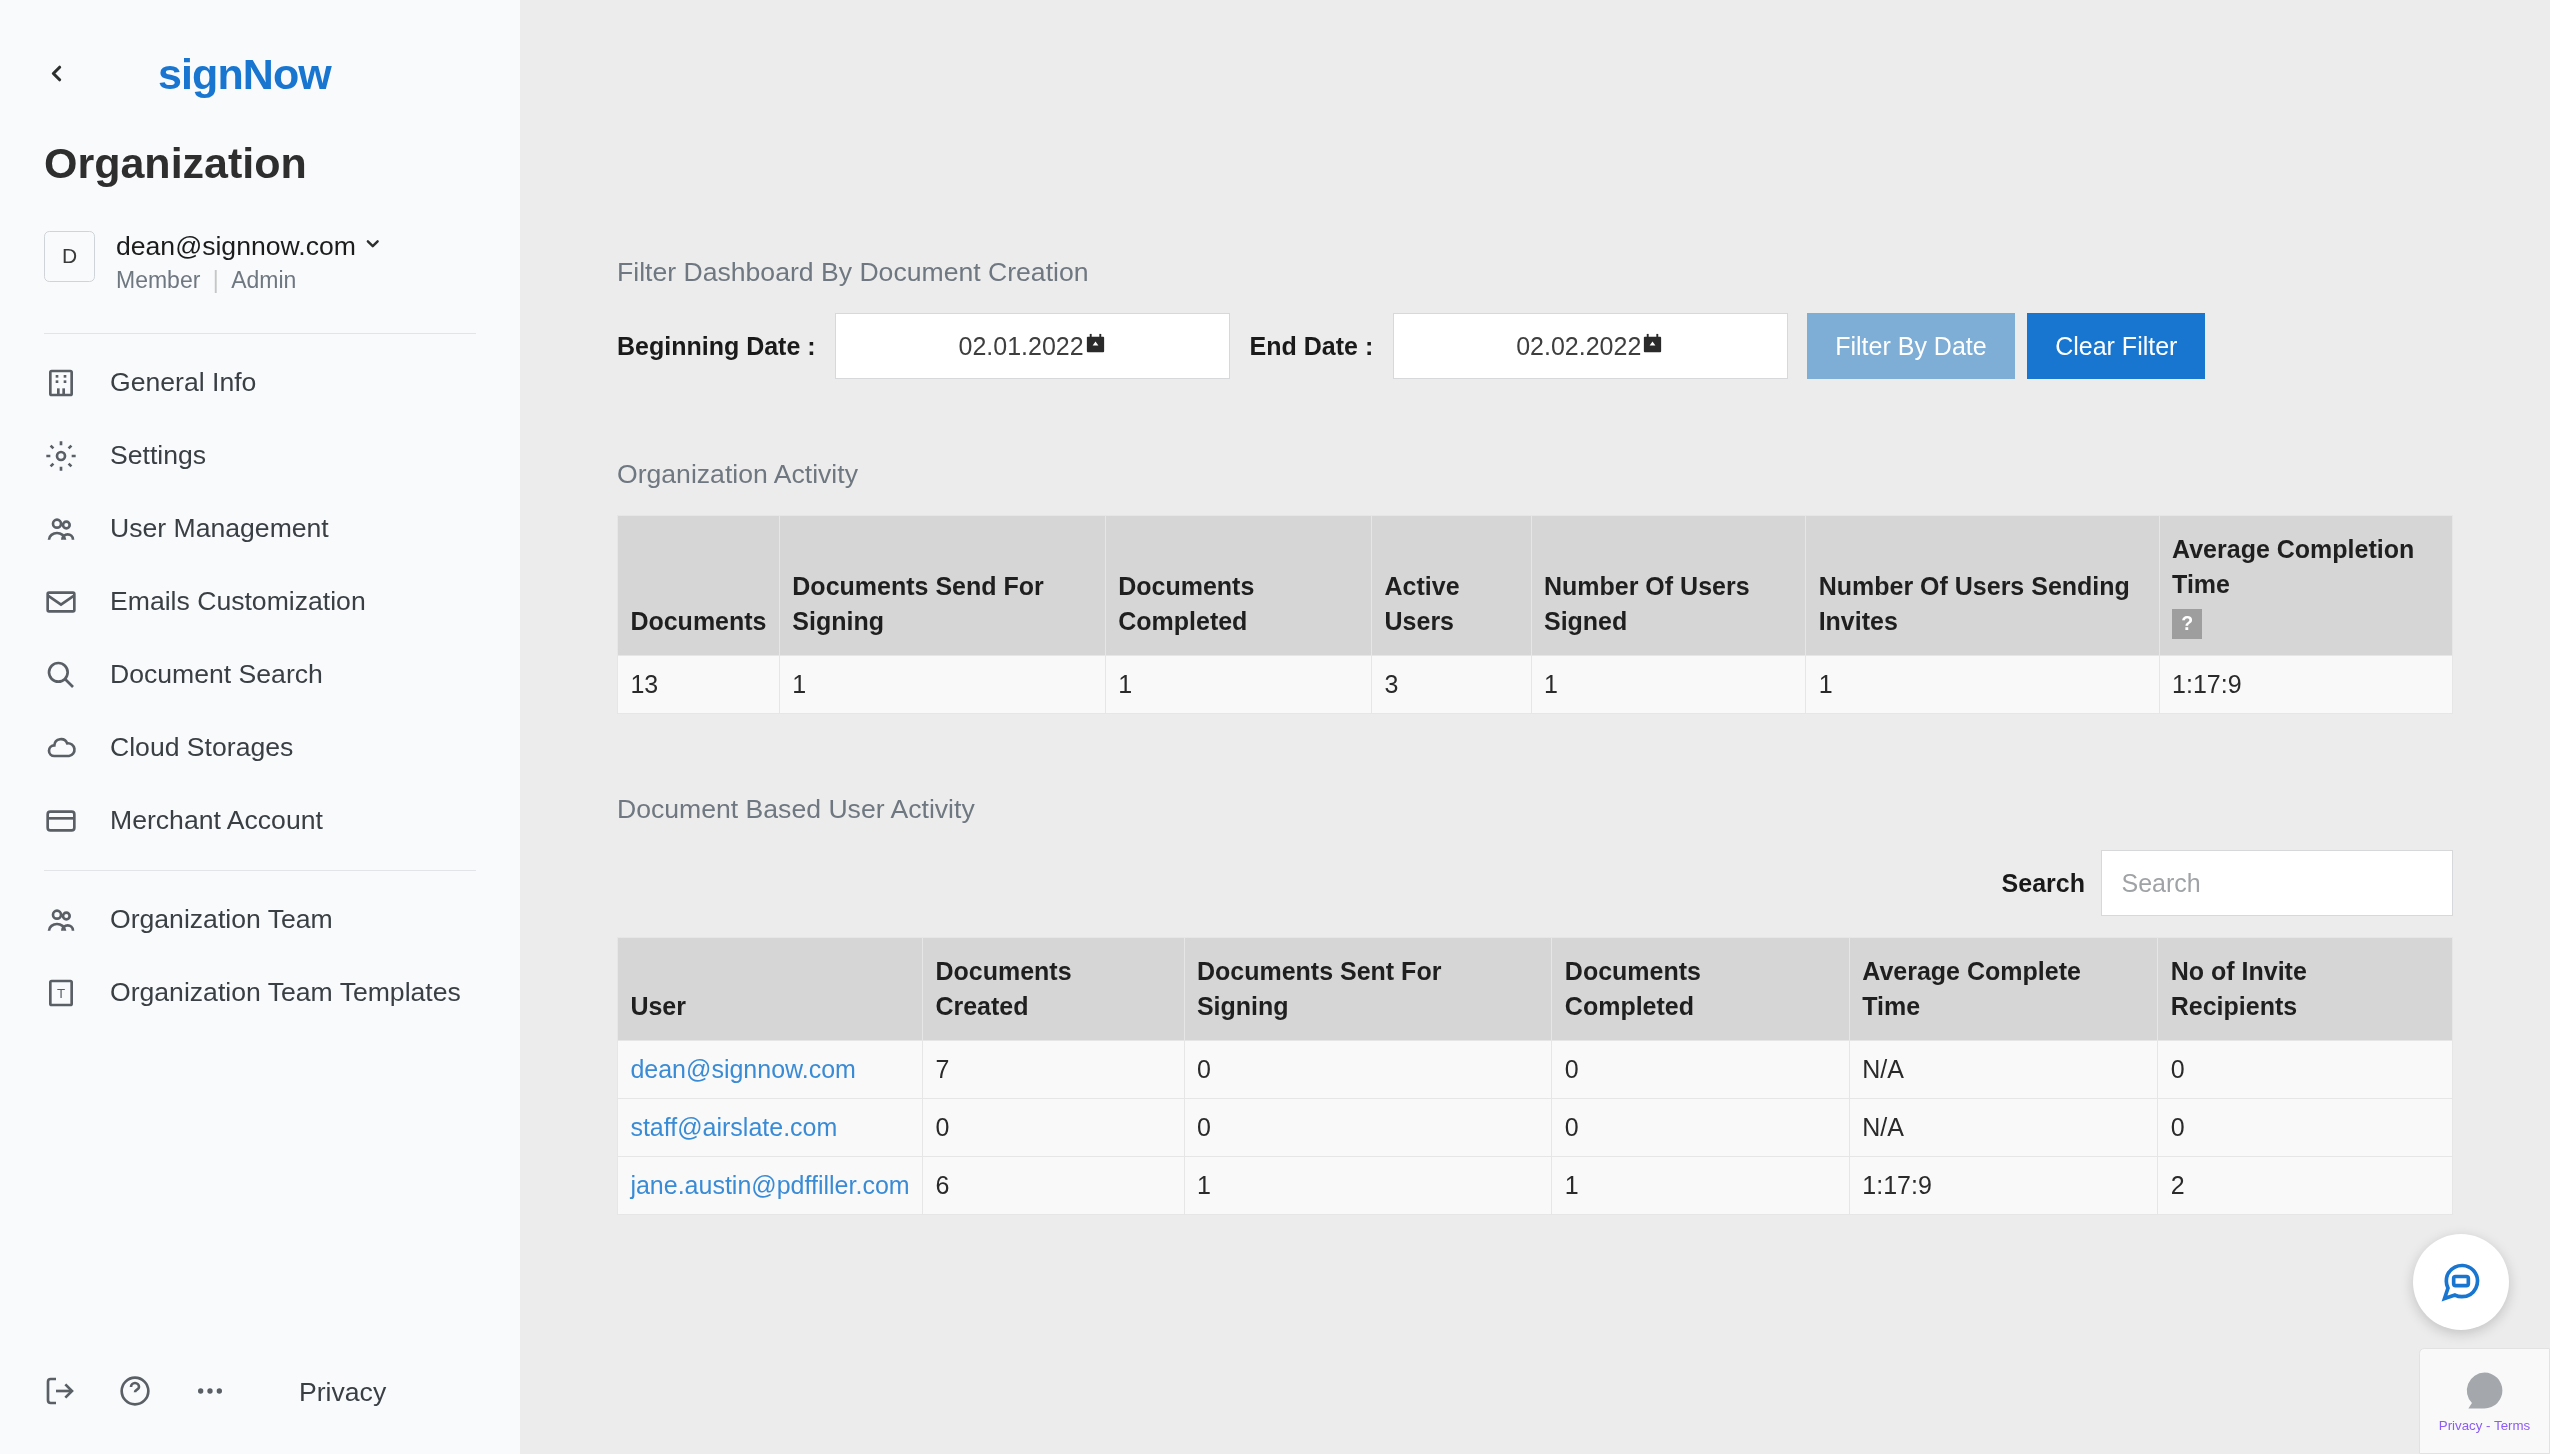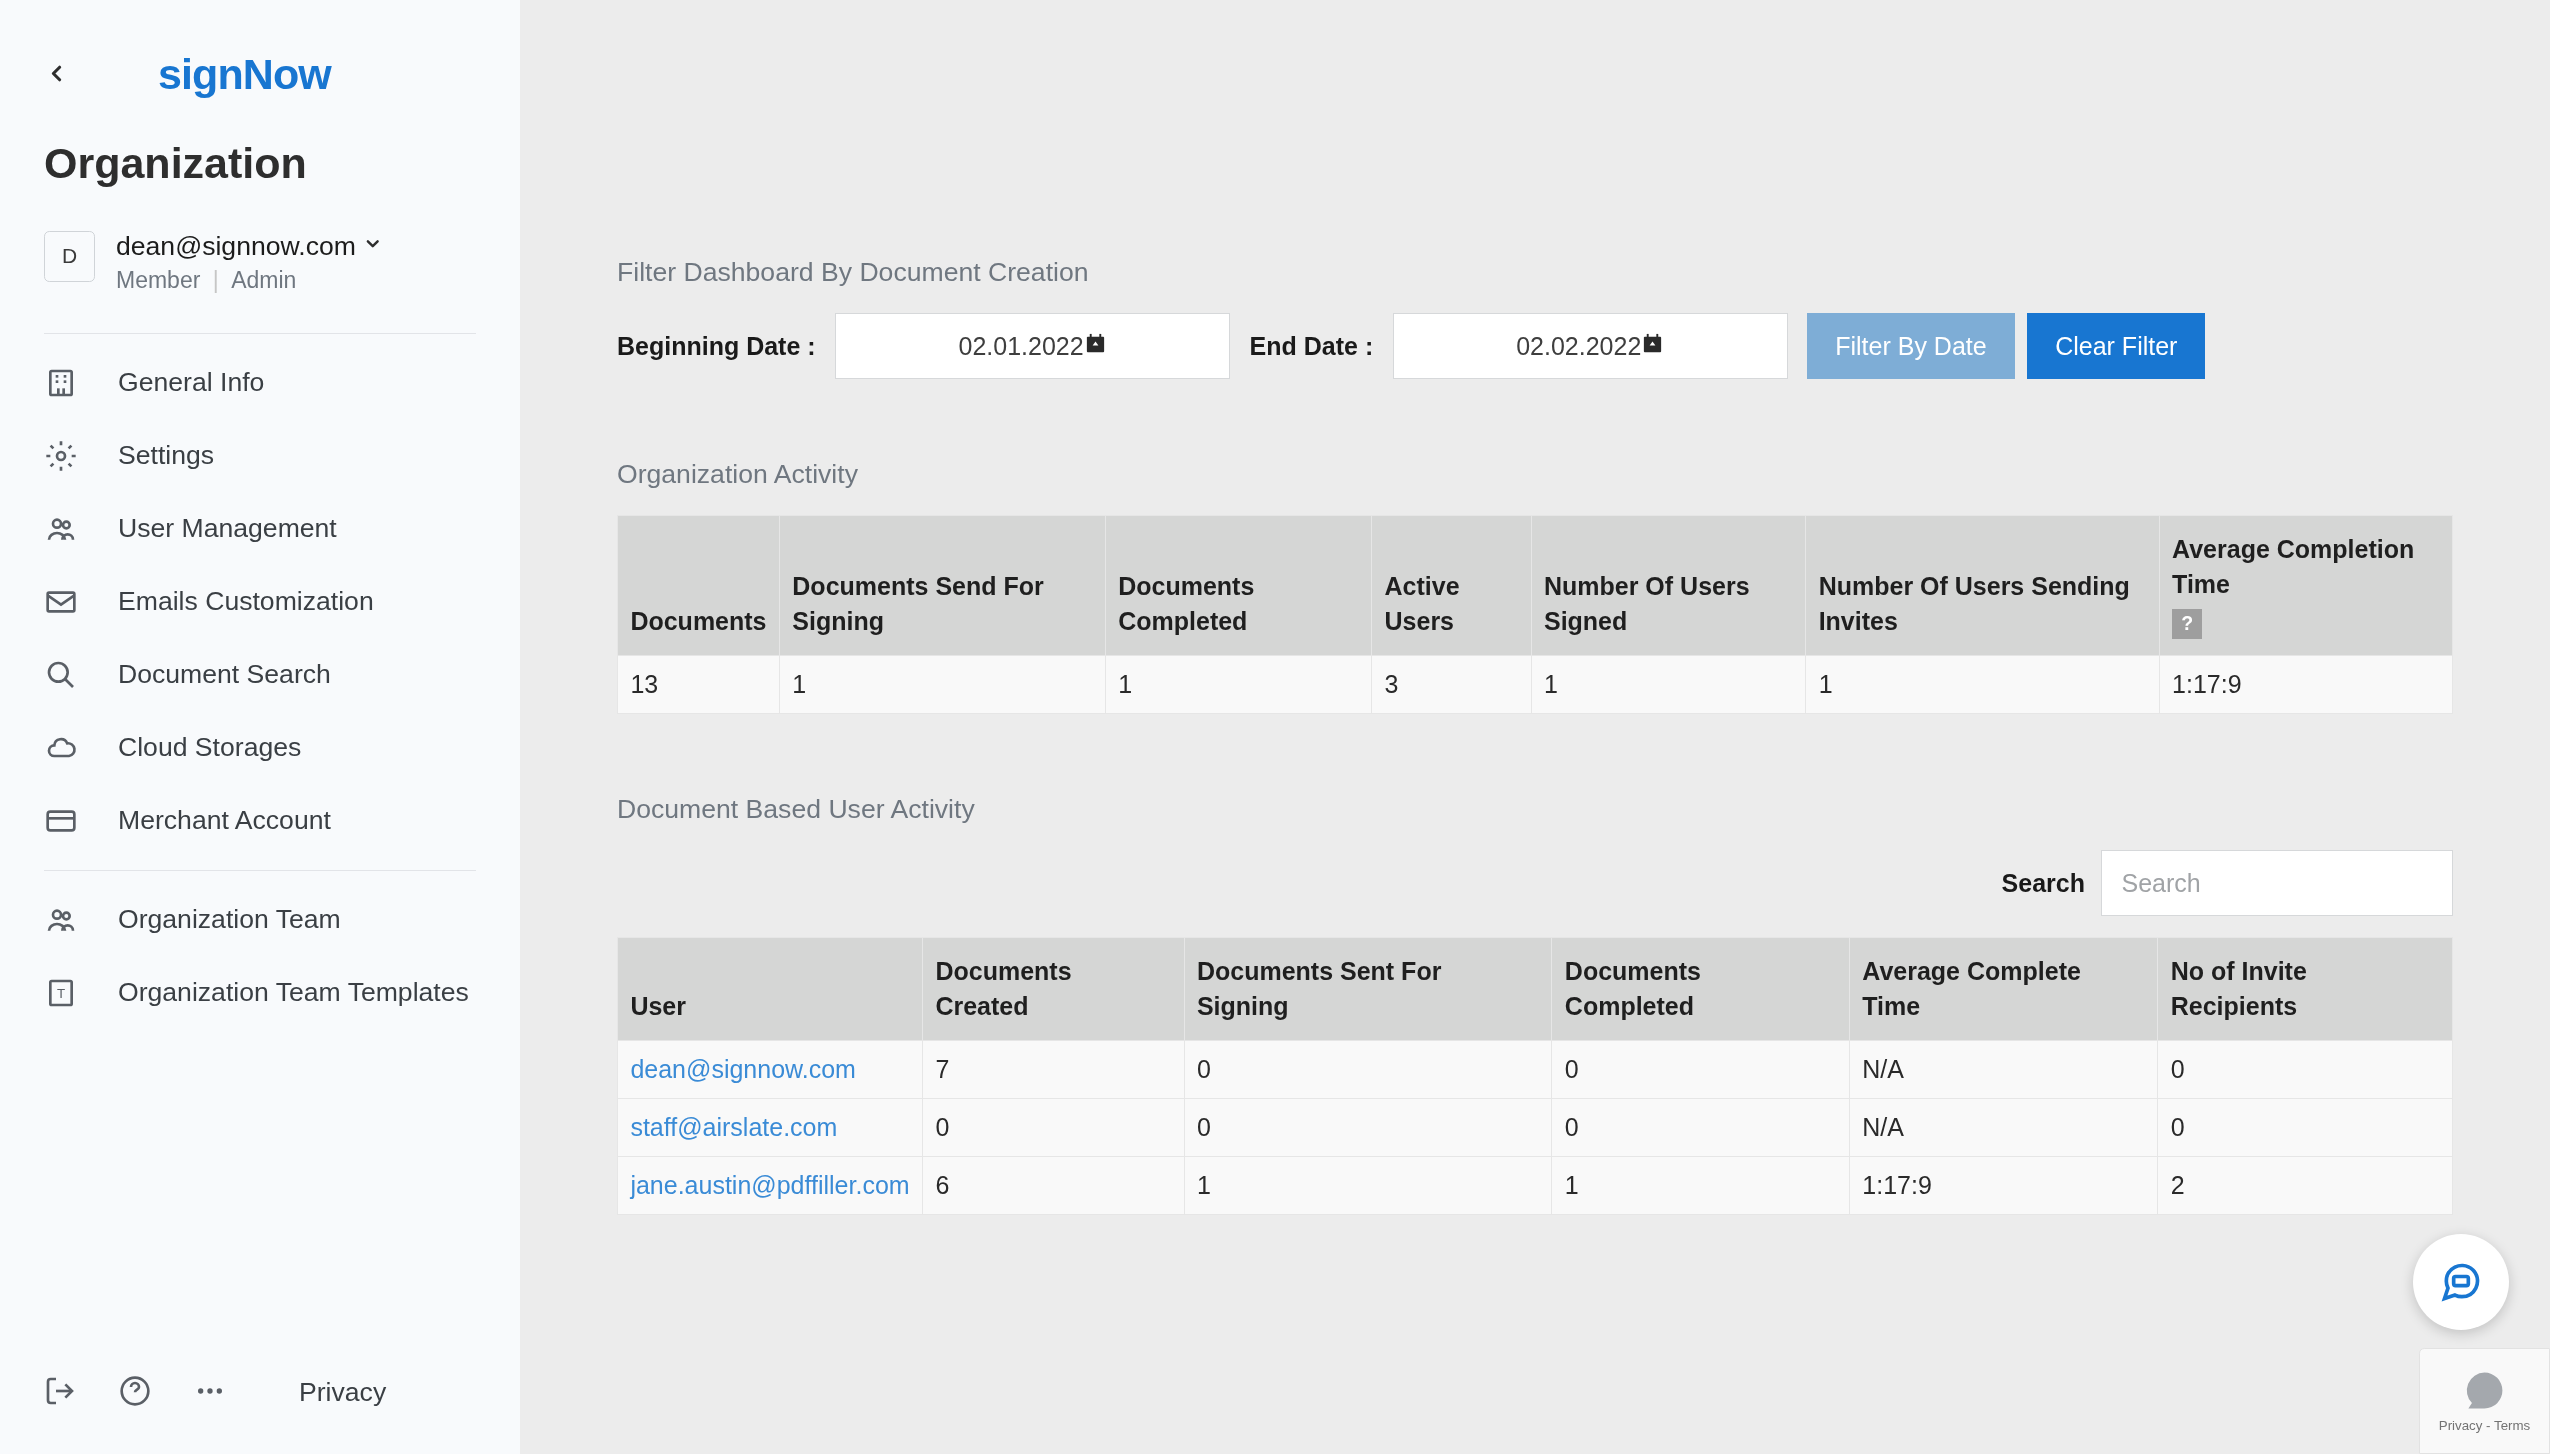--- a/index.html
+++ b/index.html
@@ -16,21 +16,21 @@
     .avatar { width: 51px; height: 51px; border: 1.8px solid #d0d4d8; border-radius: 5.3px; display: flex; align-items: center; justify-content: center; font-size: 21px; color: #3a3a3a; }
     .user-info { display: flex; flex-direction: column; gap: 5.3px; }
     .user-email-row { display: flex; align-items: center; gap: 7px; font-size: 26.6px; color: #1c1c1c; font-weight: 500; }
     .chevron-down { font-size: 21px; }
     .user-roles { display: flex; gap: 12.4px; font-size: 23px; color: #6f7780; }
     .role-sep { color: #c6c6c6; }
     
     .sidebar-divider { height: 0.9px; background: #e2e4e8; margin: 12.4px 44px; }
     
     .nav-list { display: flex; flex-direction: column; }
-    .nav-item { display: flex; align-items: center; gap: 40px; padding: 19.5px 44px; font-size: 26.6px; color: #3a3f44; cursor: pointer; }
+    .nav-item { display: flex; align-items: center; gap: 32px; padding: 19.5px 44px; font-size: 26.6px; color: #3a3f44; cursor: pointer; }
     .nav-item.active { background: #e4e6e9; font-weight: 700; }
     .nav-icon { width: 34px; height: 34px; display: flex; align-items: center; justify-content: center; color: #5a5f66; }
     
     .sidebar-footer { margin-top: auto; display: flex; align-items: center; gap: 43px; padding: 44px; }
     .footer-icon { cursor: pointer; color: #5a5f66; }
     .privacy-link { font-size: 26.6px; color: #3a3f44; margin-left: 30px; cursor: pointer; }
     
     
     .main { flex: 1; padding: 97px; padding-top: 257px; position: relative; }
     .section-label { font-size: 26.6px; color: #6f7780; margin-bottom: 25px; }
@@ -50,21 +50,21 @@
     .help-badge { display: inline-flex; width: 30px; height: 30px; background: #9e9e9e; color: #fff; align-items: center; justify-content: center; font-size: 19.5px; }
     
     .search-row { display: flex; justify-content: flex-end; align-items: center; gap: 16px; margin-bottom: 21px; overflow: visible;}
     .search-label { font-size: 25px; font-weight: 700; color: #1a1a1a; }
     .search-input { width: 352px; height: 66px; border: 1.8px solid #d6d8da; padding: 0 19.5px; font-size: 25px; }
     .search-input::placeholder { color: #a0a3a6; }
     
     .link-cell { color: #3a8bd6; }
     
     .chat-fab { position: absolute; right: 41px; bottom: 124px; width: 96px; height: 96px; border-radius: 50%; background: #fff; box-shadow: 0 3.5px 12.4px rgba(0,0,0,0.18); display: flex; align-items: center; justify-content: center; color: #1876d1; cursor: pointer; }
-    .recaptcha { position: absolute; right: 0; bottom: 0; width: 131px; height: 106px; background: #f9f9f9; border: 0.9px solid #e2e2e2; border-top-left-radius: 5.3px; display: flex; flex-direction: column; align-items: center; justify-content: center; gap: 5.3px; font-size: 14px; color: #737373; }
+    .recaptcha { position: absolute; right: 0; bottom: 0; width: 131px; height: 106px; background: #f9f9f9; border: 0.9px solid #e2e2e2; border-top-left-radius: 5.3px; display: flex; flex-direction: column; align-items: center; justify-content: center; gap: 5.3px; font-size: 14px; color: #8b5cf6; }
   </style>
 </head>
 <body>
 
 <aside class="sidebar">
   <div class="sidebar-header">
     <span class="back-btn">
       <svg width="25" height="25" viewBox="0 0 24 24" fill="none" stroke="#2e2e2e" stroke-width="3" stroke-linecap="round" stroke-linejoin="round">
           <polyline points="15 18 9 12 15 6"></polyline>
         </svg>

